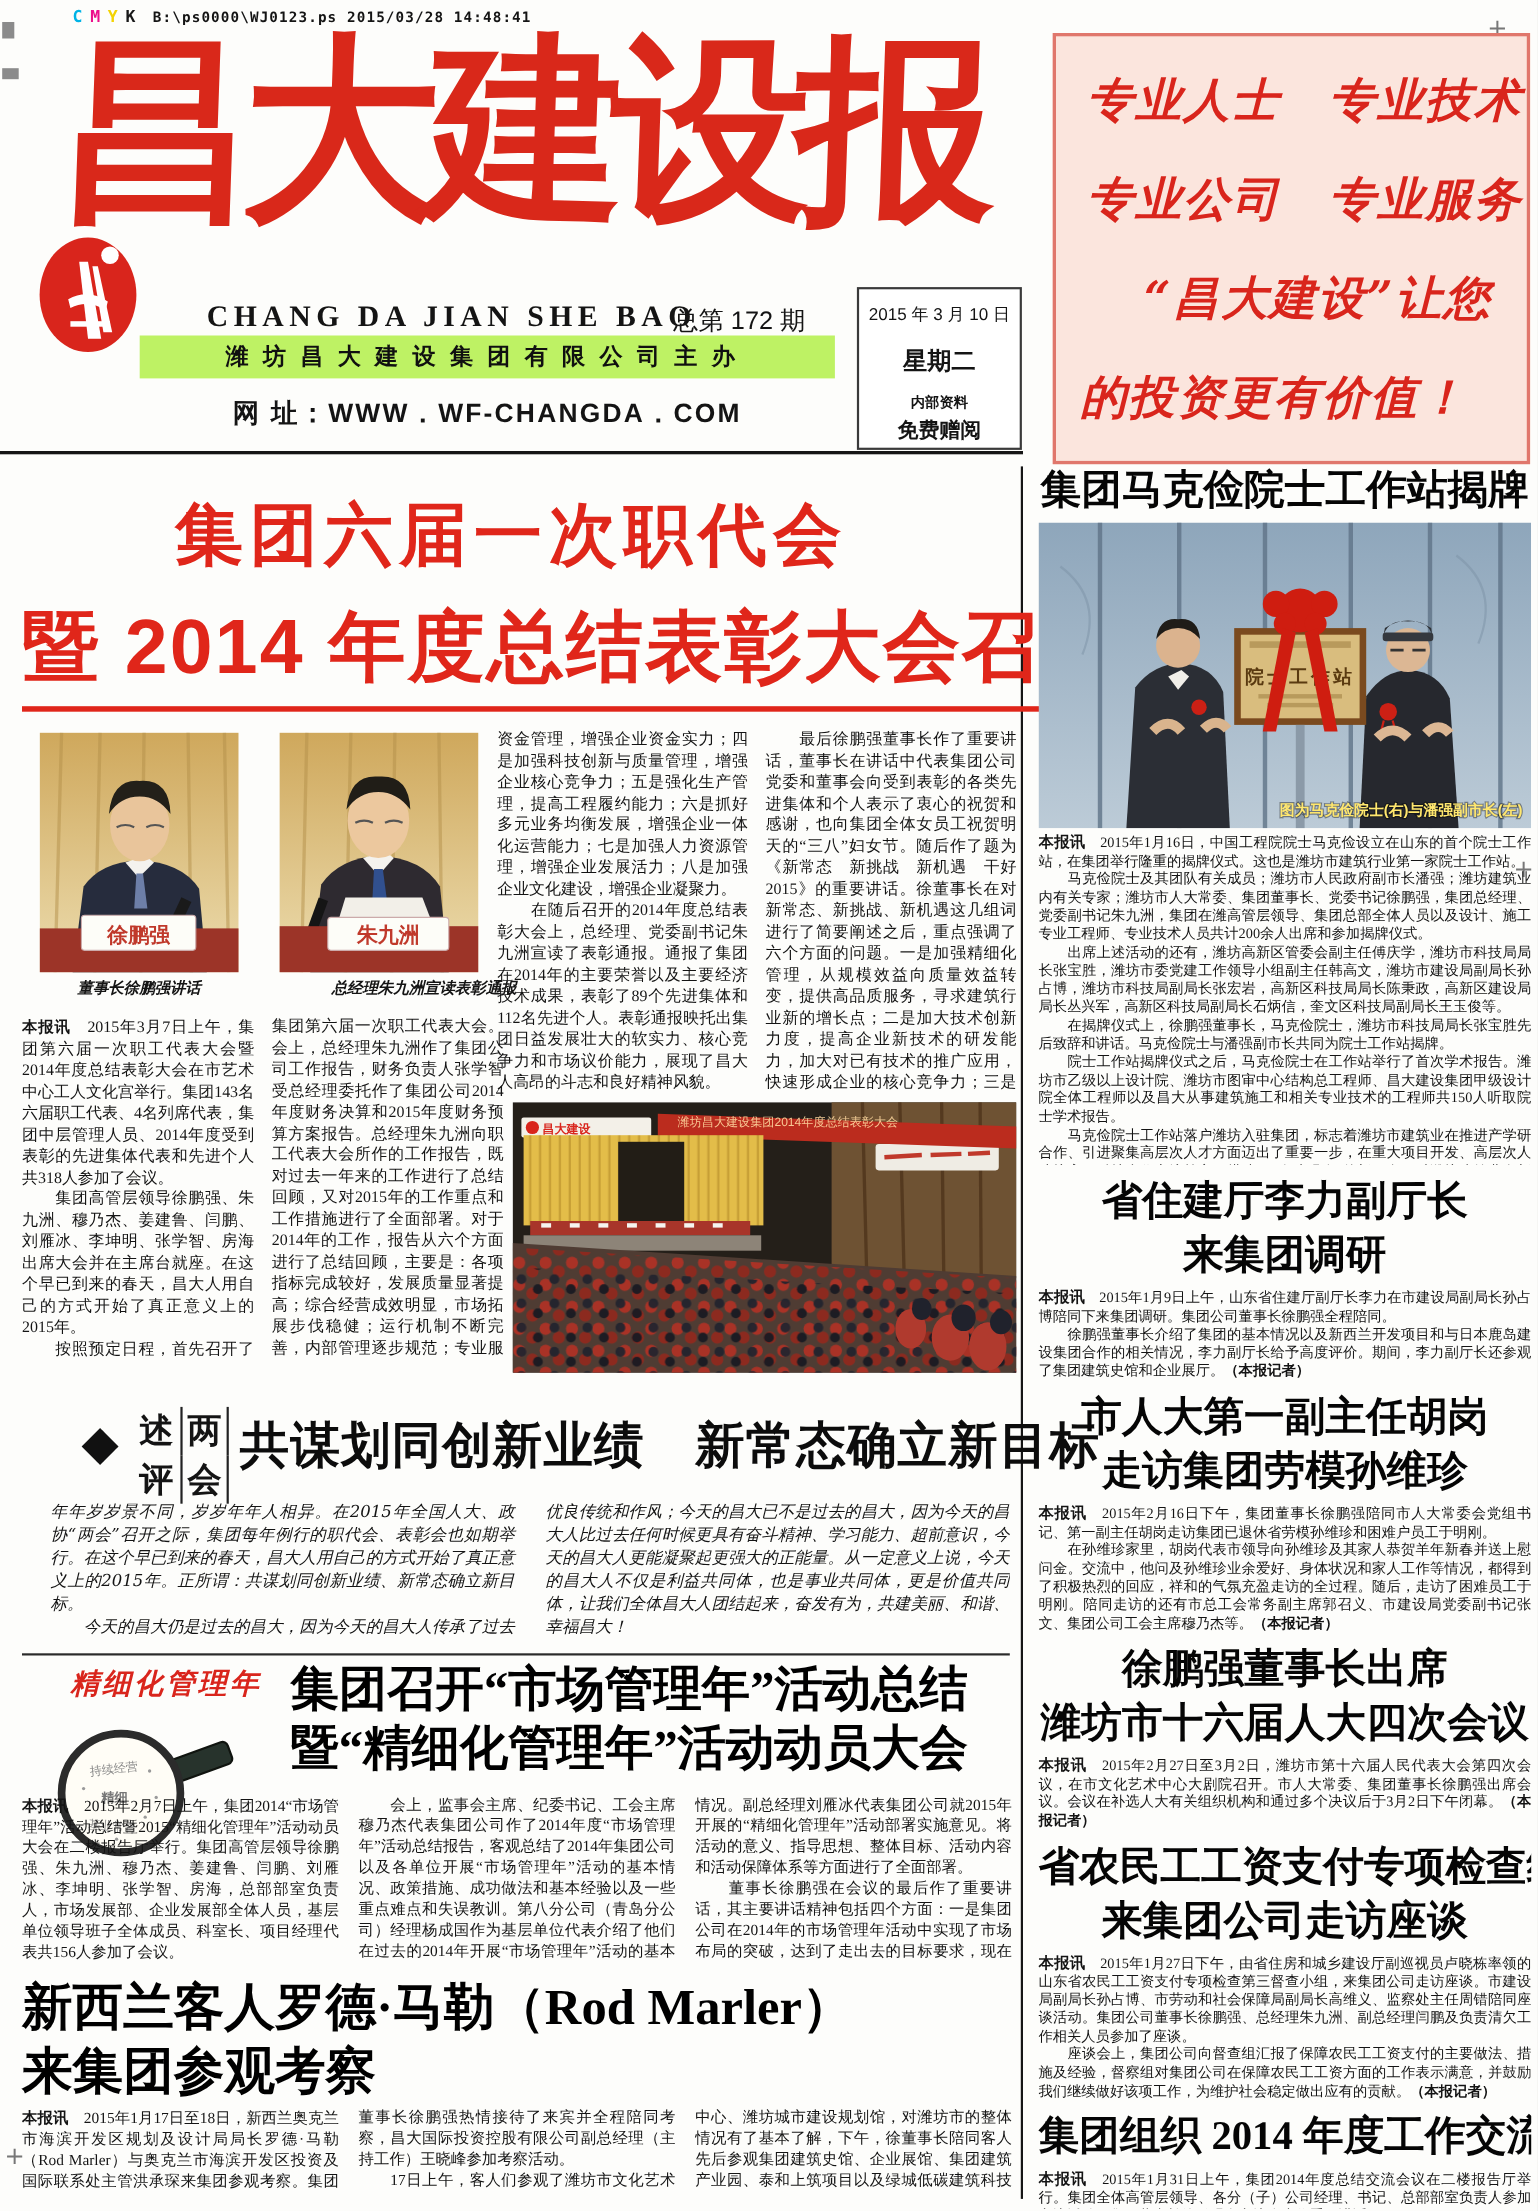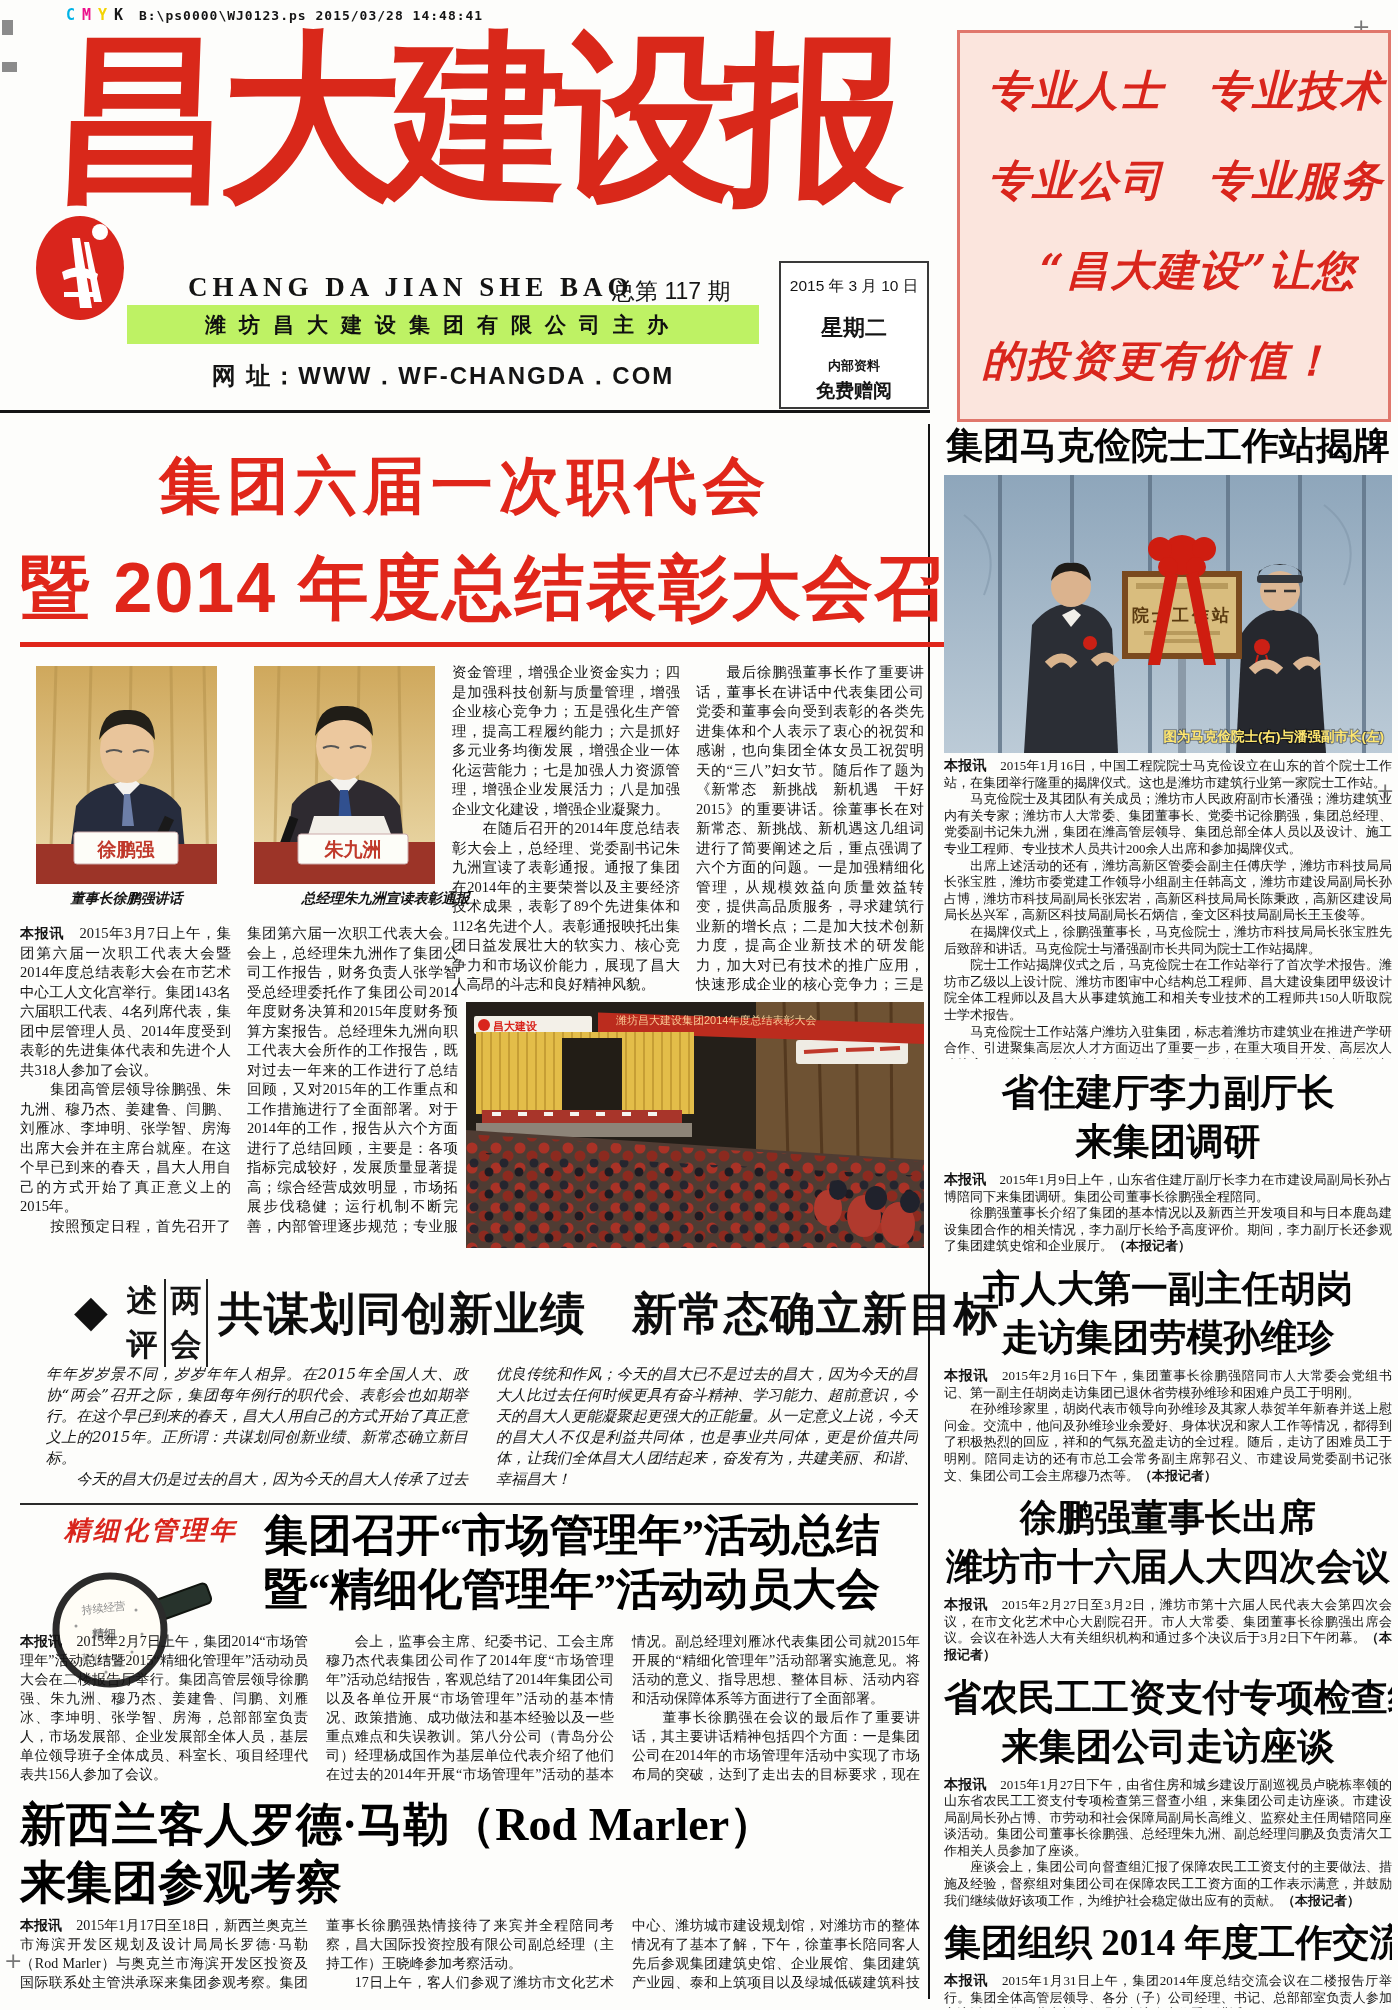--- a/index.html
+++ b/index.html
@@ -98,21 +98,21 @@
   <div class="abs prepress">
     <b class="cmyk-c">C</b><b class="cmyk-m">M</b><b class="cmyk-y">Y</b><b class="cmyk-k">K</b>
     <span>B:\ps0000\WJ0123.ps 2015/03/28 14:48:41</span>
   </div>
   <div class="abs cropmark" style="left:1352px;top:14px;">+</div>
   <div class="abs cropmark" style="left:1376px;top:778px;">+</div>
   <div class="abs cropmark" style="left:4px;top:1948px;">+</div>
 
   <div class="abs masthead">昌大建设报</div>
   <div class="abs entitle">CHANG DA JIAN SHE BAO</div>
-  <div class="abs issue">总第 117 期</div>
+  <div class="abs issue">总第 172 期</div>
 
   <div class="abs" style="left:34px;top:212px;width:94px;height:110px;">
     <svg width="94" height="110" viewBox="0 0 94 110">
       <ellipse cx="46" cy="56" rx="44" ry="52" fill="#d9251c"></ellipse>
       <circle cx="66" cy="20" r="8" fill="#fff"></circle>
       <path d="M38 26 L46 26 L58 96 L46 96 Z" fill="#fff"></path>
       <path d="M50 30 L55 30 L68 90 L60 90 Z" fill="#fff"></path>
       <path d="M28 60 Q46 50 64 62 L62 70 Q46 60 30 68 Z" fill="#fff"></path>
       <rect x="30" y="80" width="36" height="5" fill="#fff"></rect>
     </svg>

